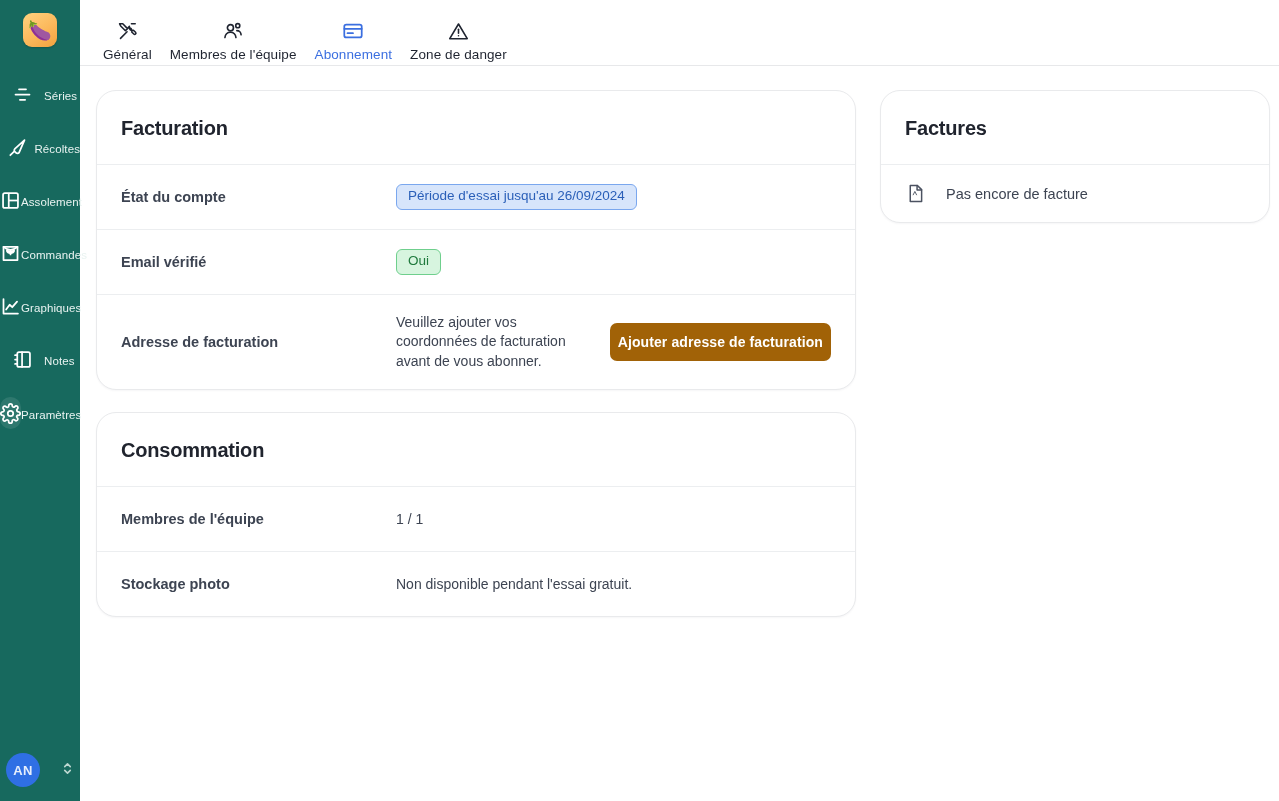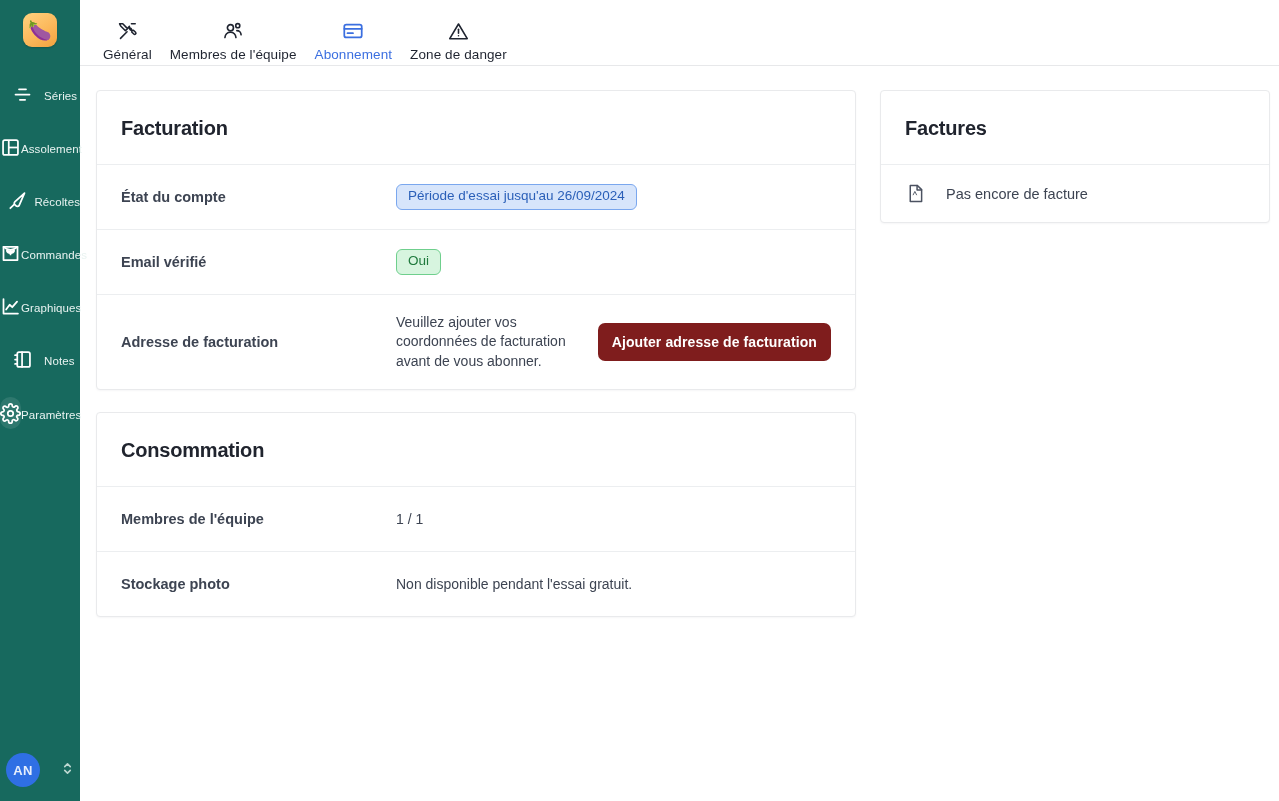--- a/index.html
+++ b/index.html
@@ -110,21 +110,21 @@
     gap: 24px;
     align-items: flex-start;
     overflow: hidden;
   }
   .col-left { width: 760px; flex: 0 0 760px; display: flex; flex-direction: column; gap: 22px; }
   .col-right { width: 390px; flex: 0 0 390px; }
 
   .card {
     background: #fff;
     border: 1px solid #e9eaec;
-    border-radius: 4px;
+    border-radius: 20px;
     box-shadow: 0 1px 2px rgba(16,24,40,.04);
     overflow: hidden;
   }
   .card-head {
     padding: 26px 24px 24px;
   }
   .card-title {
     font-size: 20px;
     font-weight: 700;
     color: #20242e;
@@ -166,28 +166,28 @@
     border: 1px solid #7aa7ee;
     color: #2a5fb8;
   }
   .badge-green {
     background: #d7f5df;
     border: 1px solid #6fcf8d;
     color: #1f7a3d;
   }
 
   .btn-primary {
-    background: #7f1d1d;
+    background: #a16207;
     color: #fff;
     border: none;
     border-radius: 7px;
     font-family: inherit;
     font-size: 14px;
     font-weight: 700;
-    padding: 11px 14px;
+    padding: 11px 8px;
     cursor: pointer;
     white-space: nowrap;
     letter-spacing: .1px;
   }
 
   .invoice-row {
     display: flex;
     align-items: center;
     gap: 20px;
     border-top: 1px solid #eceef0;
@@ -217,37 +217,37 @@
               <line x1="4" y1="12" x2="20" y2="12"></line>
               <line x1="9" y1="18" x2="15" y2="18"></line>
           </svg>
         </span>
         <span class="nav-label">Séries</span>
       </a>
 
 
       <a class="nav-item">
         <span class="nav-icon-wrap">
+          <svg width="21" height="21" viewBox="0 0 24 24" fill="none" stroke="#ffffff" stroke-width="2" stroke-linecap="round" stroke-linejoin="round">
+            <path d="M20 3.6 L9.2 13.2 c-1.1 1 -1.2 2.5 -.3 3.4 l1.5 1.5 c.9 .9 2.4 .8 3.4 -.3 L20 3.6 Z"></path>
+            <line x1="8.3" y1="16.4" x2="3.8" y2="20.8"></line>
+          </svg>
+        </span>
+        <span class="nav-label">Récoltes</span>
+      </a>
+
+      <a class="nav-item">
+        <span class="nav-icon-wrap">
           <svg width="21" height="21" viewBox="0 0 24 24" fill="none" stroke="#ffffff" stroke-width="2" stroke-linejoin="round">
             <rect x="3.5" y="3.5" width="17" height="17" rx="2"></rect>
             <line x1="10" y1="3.5" x2="10" y2="20.5"></line>
             <line x1="10" y1="12" x2="20.5" y2="12"></line>
           </svg>
         </span>
         <span class="nav-label">Assolement</span>
-      </a>
-
-      <a class="nav-item">
-        <span class="nav-icon-wrap">
-          <svg width="21" height="21" viewBox="0 0 24 24" fill="none" stroke="#ffffff" stroke-width="2" stroke-linecap="round" stroke-linejoin="round">
-            <path d="M20 3.6 L9.2 13.2 c-1.1 1 -1.2 2.5 -.3 3.4 l1.5 1.5 c.9 .9 2.4 .8 3.4 -.3 L20 3.6 Z"></path>
-            <line x1="8.3" y1="16.4" x2="3.8" y2="20.8"></line>
-          </svg>
-        </span>
-        <span class="nav-label">Récoltes</span>
       </a>
 
       <a class="nav-item">
         <span class="nav-icon-wrap">
           <svg width="21" height="21" viewBox="0 0 24 24" fill="none" stroke="#ffffff" stroke-width="2" stroke-linecap="round" stroke-linejoin="round">
             <path d="M4 4.5 h16 v15 h-16 z"></path>
             <path d="M4 4.5 c2.6 2.4 5.2 3.4 8 3.4 s5.4 -1 8 -3.4"></path>
             <line x1="12" y1="8.3" x2="12" y2="13"></line>
             <path d="M12 10.2 c-1.5 -1.3 -3 -1.5 -4.2 -1.2 .4 1.4 1.6 2.6 4.2 2.6"></path>
             <path d="M12 10.2 c1.5 -1.3 3 -1.5 4.2 -1.2 -.4 1.4 -1.6 2.6 -4.2 2.6"></path>

